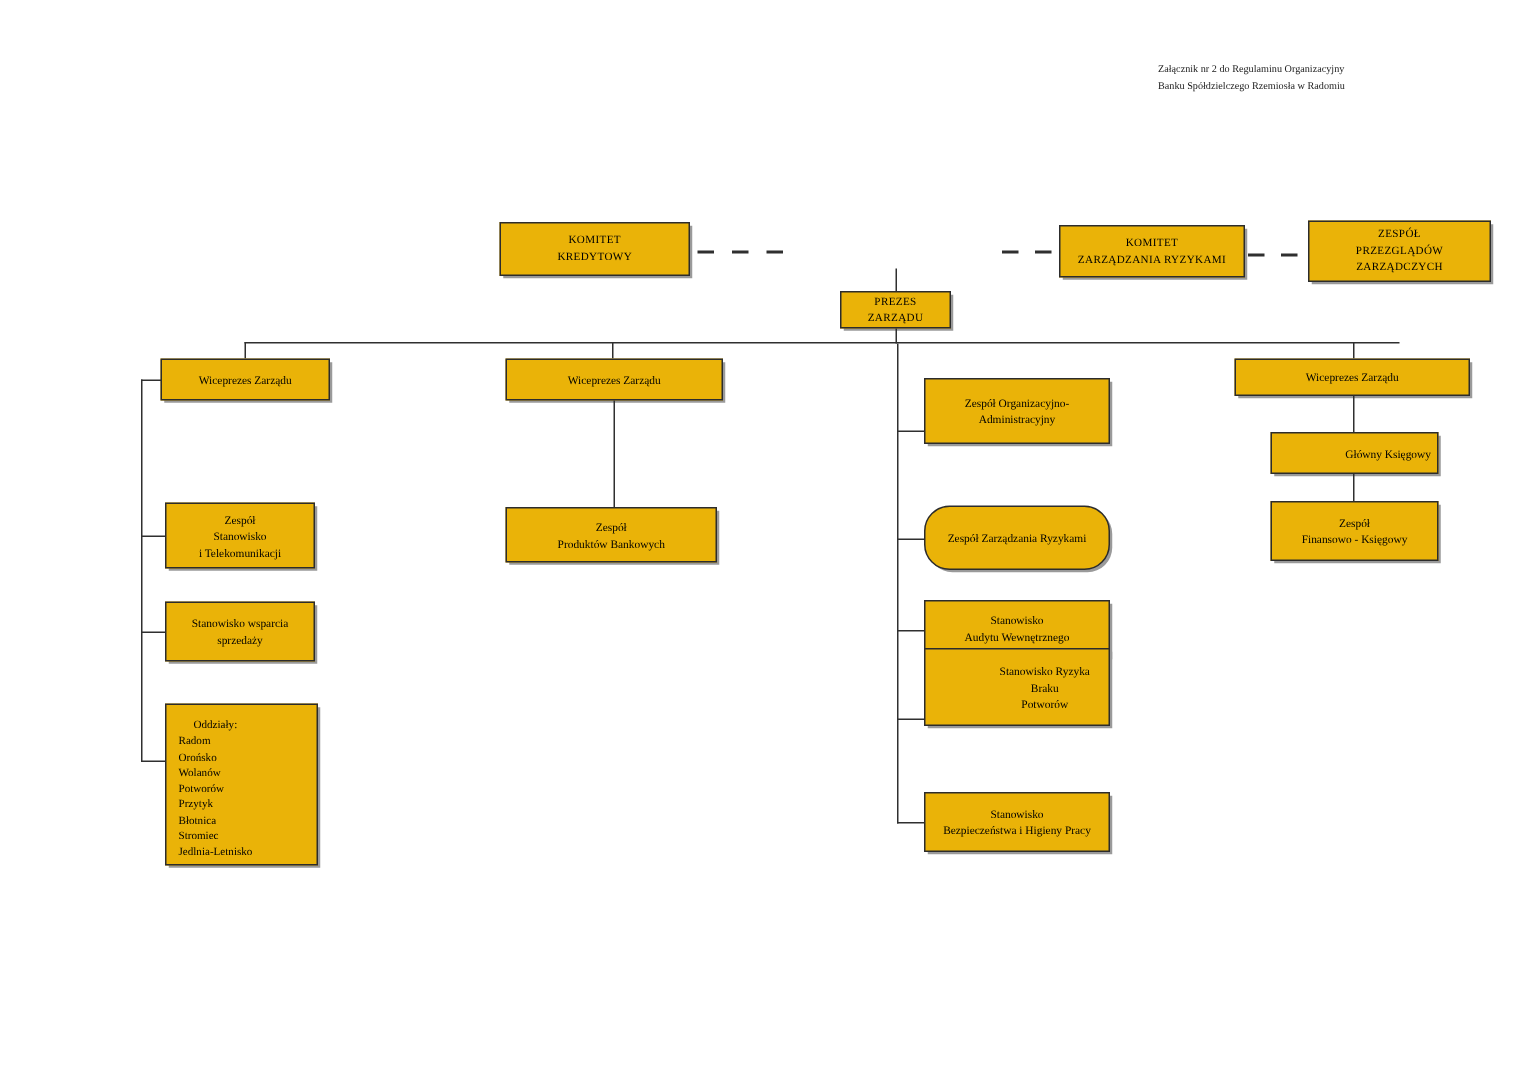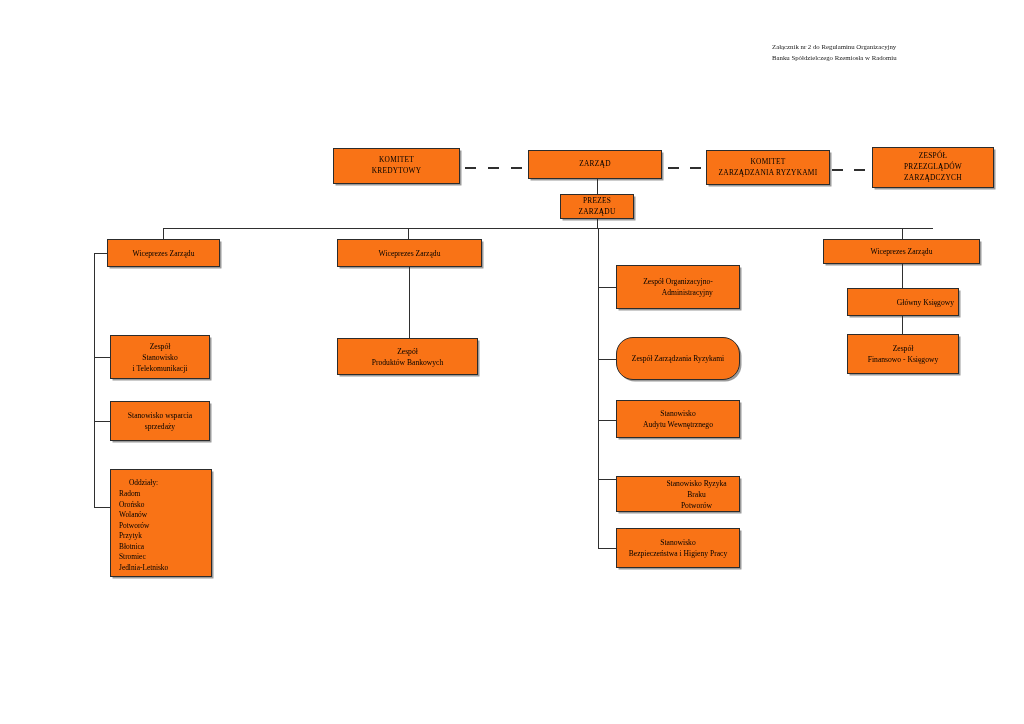--- a/index.html
+++ b/index.html
@@ -35,21 +35,21 @@
     width: 230px;
     font-size: 6.8px;
     line-height: 1.55;
     color: #1a1a1a;
   }
   
   .box {
     position: absolute;
     box-sizing: border-box;
     border: 1px solid #2c2c2c;
-    background: #f97316;
+    background: #eab308;
     box-shadow: 2px 2px 0 -0.5px #9a9a9a;
     display: flex;
     align-items: center;
     justify-content: center;
     text-align: center;
     font-size: 7.6px;
     line-height: 1.45;
     padding: 2px 4px;
     color: #000000;
   }
@@ -107,23 +107,20 @@
   <div class="dash" style="left:832px; top:169px;"></div>
   <div class="dash" style="left:854px; top:169px;"></div>
 
   <div class="box caps" style="left:333px; top:148px; width:127px; height:36px;">
     <div>
       <div>KOMITET</div>
       <div>KREDYTOWY</div>
     </div>
   </div>
 
-  <div class="box caps" style="left:528px; top:150px; width:134px; height:29px;">
-    <div>ZARZĄD</div>
-  </div>
 
   <div class="box caps" style="left:706px; top:150px; width:124px; height:35px;">
     <div>
       <div>KOMITET</div>
       <div>ZARZĄDZANIA  RYZYKAMI</div>
     </div>
   </div>
 
   <div class="box caps" style="left:872px; top:147px; width:122px; height:41px;">
     <div>
@@ -205,39 +202,39 @@
   </div>
 
   <div class="ln v" style="left:598px; top:229px; height:320px;"></div>
 
   <div class="ln h" style="left:598px; top:287px; width:18px;"></div>
   <div class="ln h" style="left:598px; top:359px; width:18px;"></div>
   <div class="ln h" style="left:598px; top:420px; width:18px;"></div>
   <div class="ln h" style="left:598px; top:479px; width:18px;"></div>
   <div class="ln h" style="left:598px; top:548px; width:18px;"></div>
 
-  <div class="box" style="left:616px; top:265px; width:124px; height:44px;text-align:right;">
+  <div class="box" style="left:616px; top:252px; width:124px; height:44px;">
     <div>
       <div>Zespół Organizacyjno-</div>
       <div>Administracyjny</div>
     </div>
   </div>
 
   <div class="box" style="left:616px; top:337px; width:124px; height:43px;border-radius:17px;">
     <div>Zespół Zarządzania Ryzykami</div>
   </div>
 
   <div class="box" style="left:616px; top:400px; width:124px; height:38px;">
     <div>
       <div>Stanowisko</div>
       <div>Audytu Wewnętrznego</div>
     </div>
   </div>
 
-  <div class="box" style="left:616px; top:476px; width:124px; height:36px;padding-left:41px;">
+  <div class="box" style="left:616px; top:432px; width:124px; height:52px;padding-left:41px;">
     <div>
       <div>Stanowisko Ryzyka Braku</div>
       <div>Potworów</div>
     </div>
   </div>
 
   <div class="box" style="left:616px; top:528px; width:124px; height:40px;">
     <div>
       <div>Stanowisko</div>
       <div>Bezpieczeństwa i Higieny Pracy</div>

